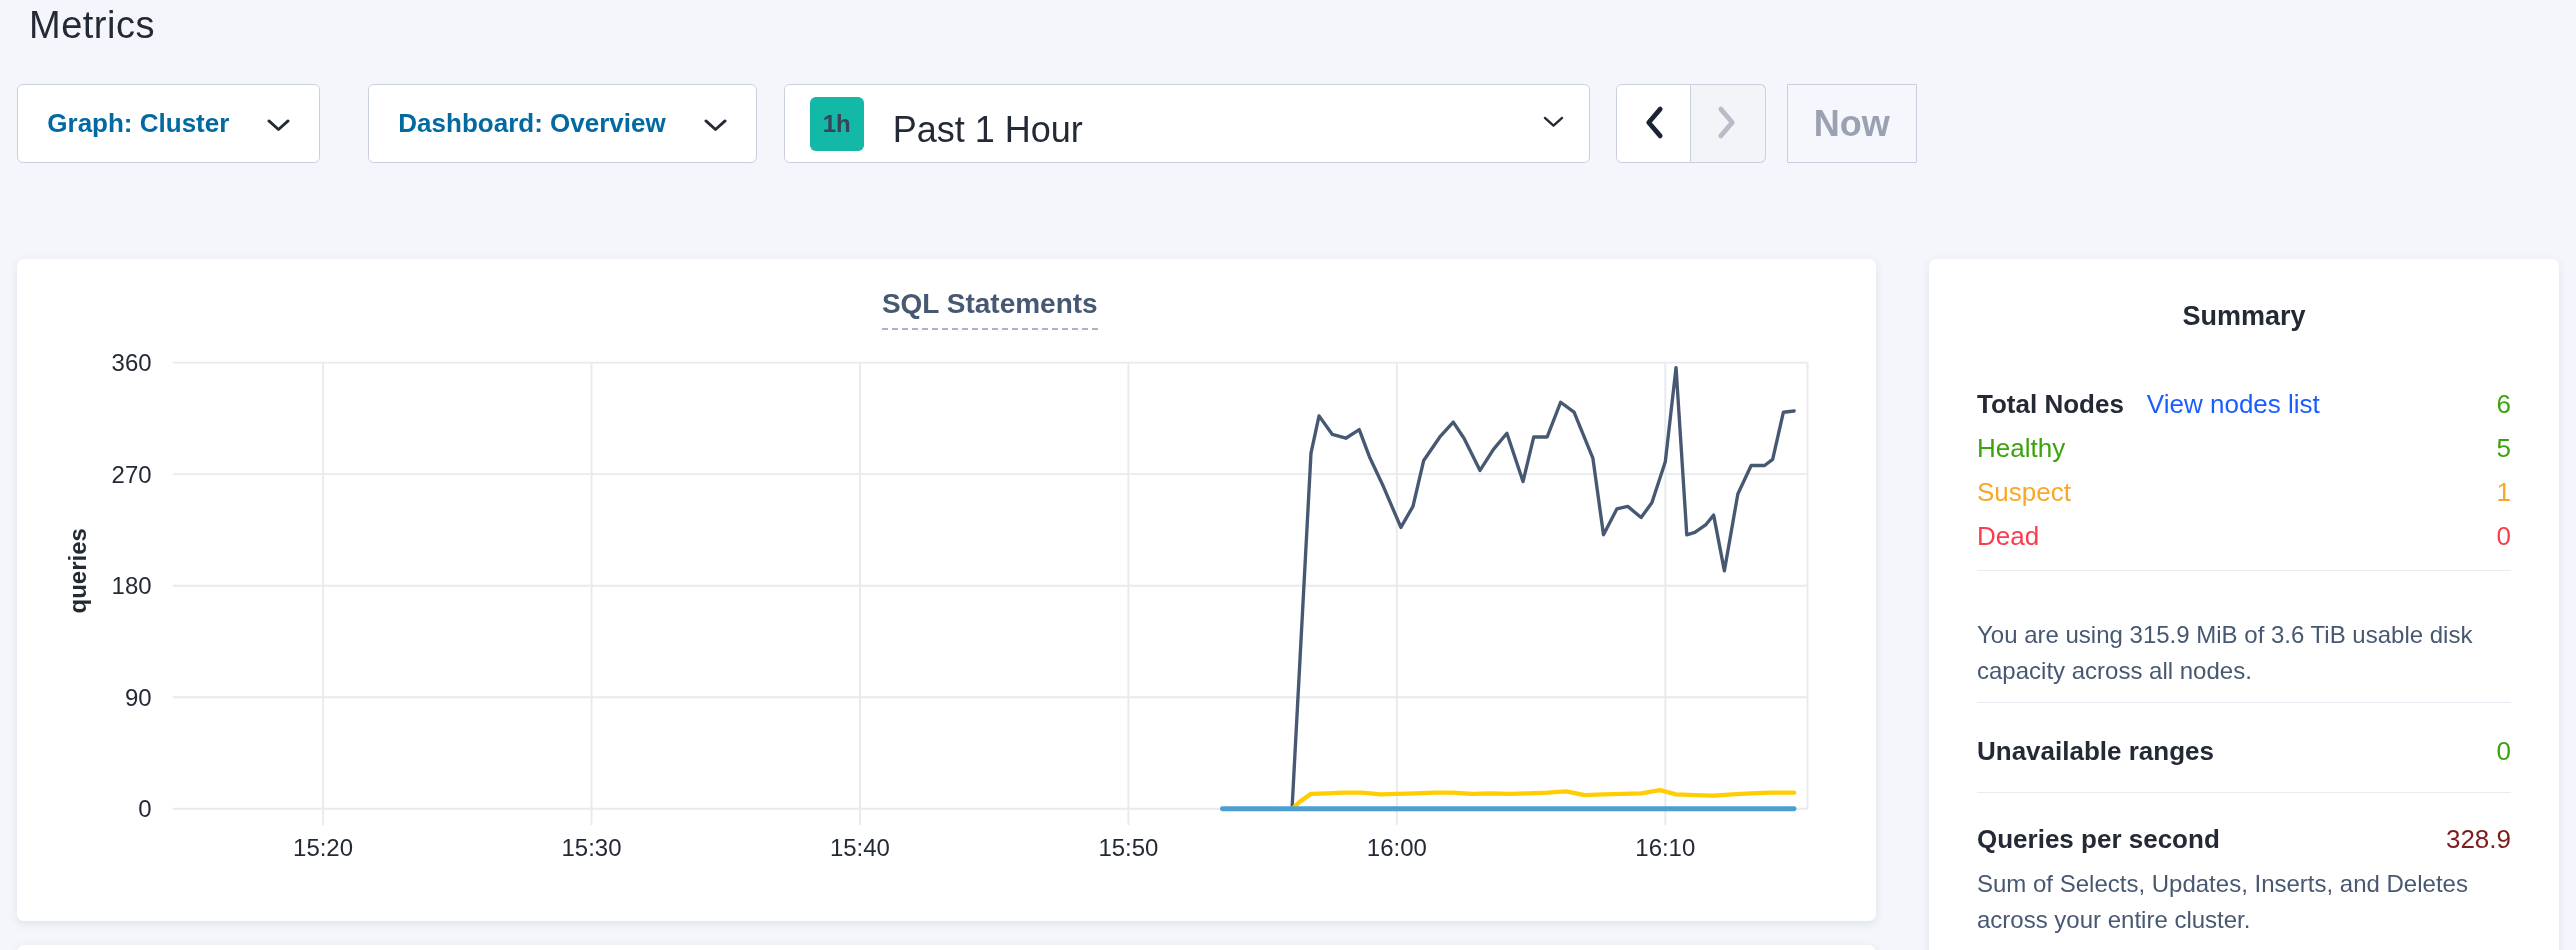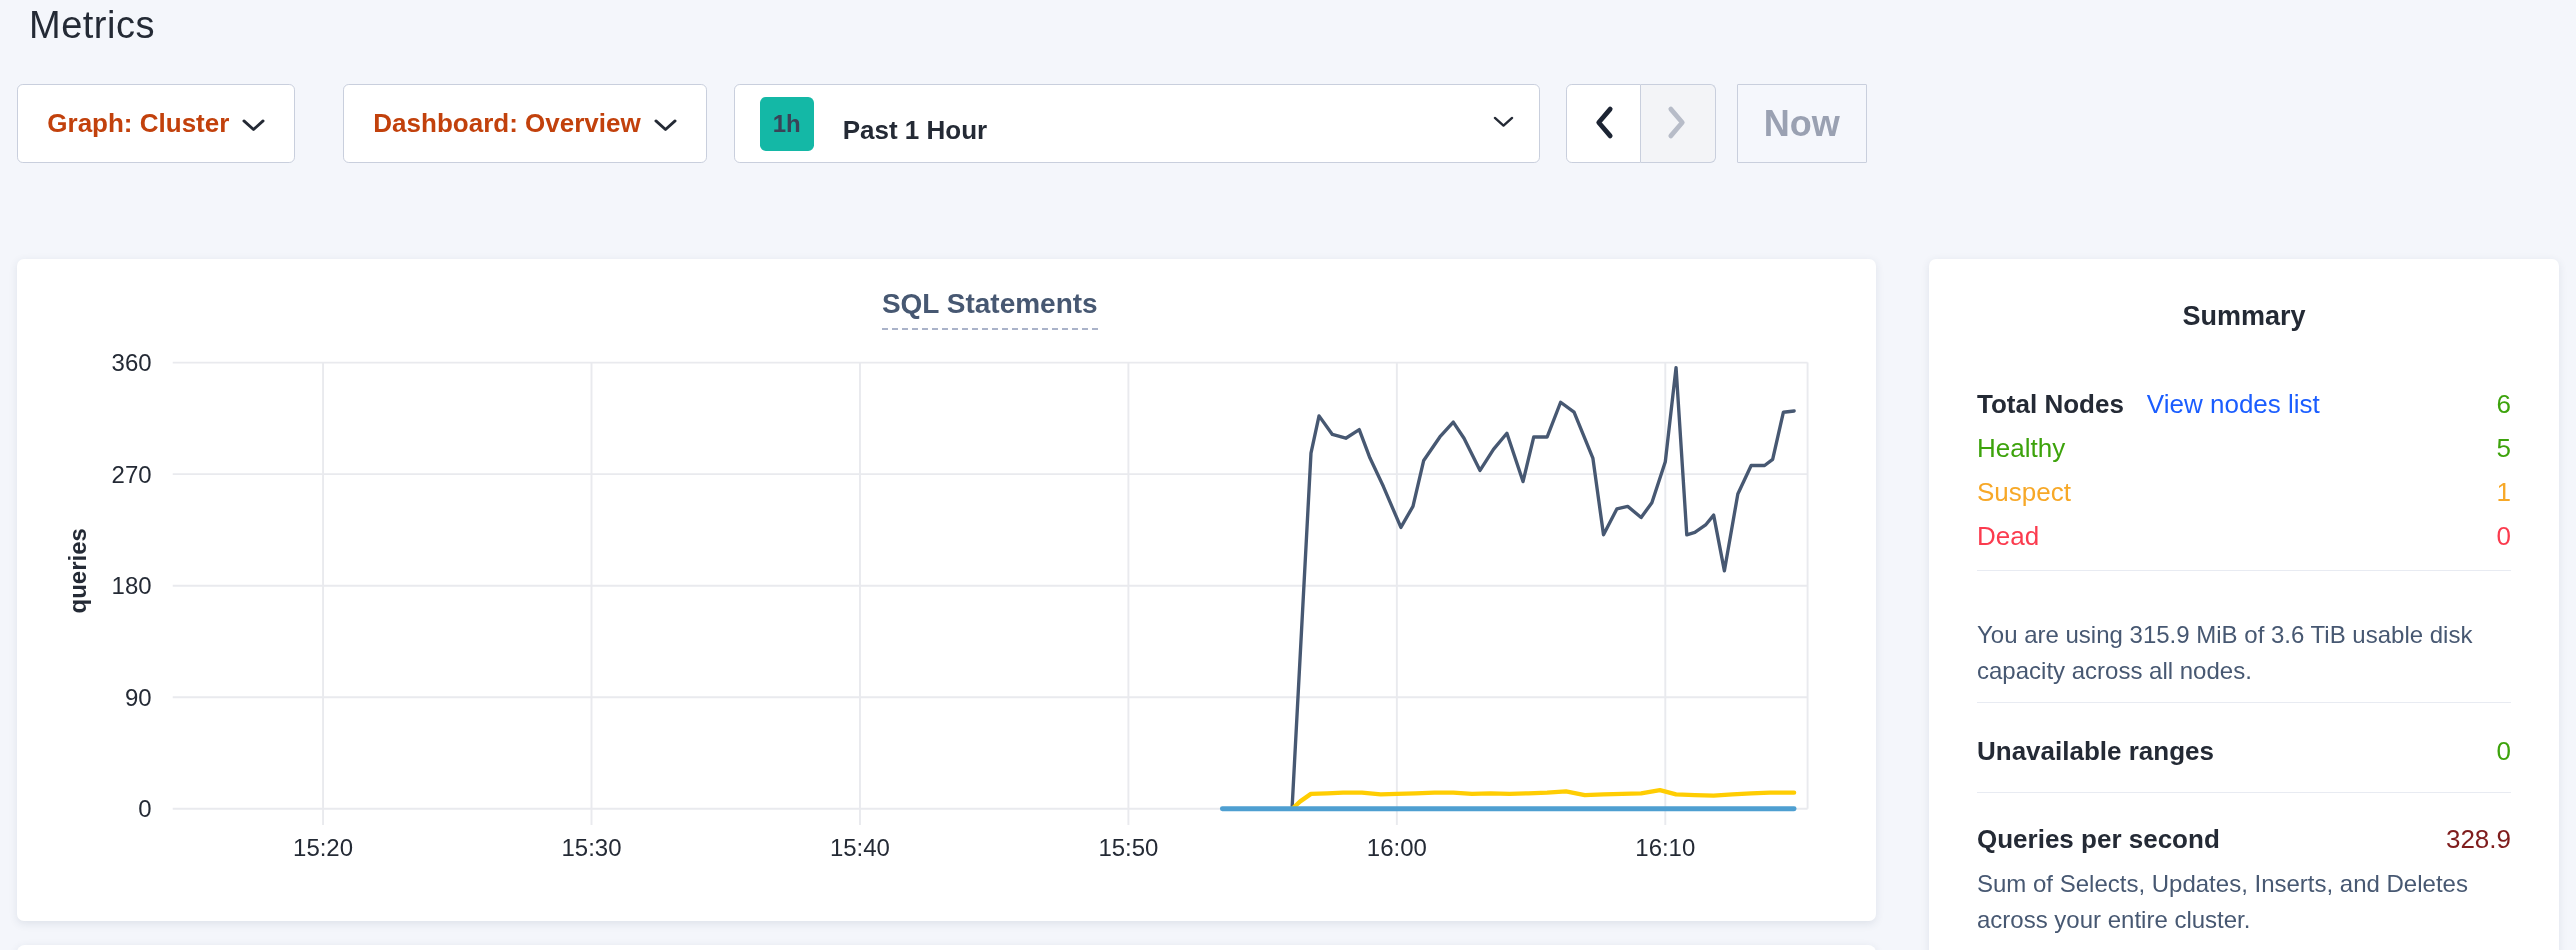--- a/index.html
+++ b/index.html
@@ -14,38 +14,38 @@
 
   
   .page-title {
     position:absolute; left:29px; top:3.8px; margin:0;
     font-size:38px; font-weight:500; color:#242a35; letter-spacing:0.5px;
   }
 
   
   .controls { position:absolute; left:17.3px; top:84px; height:79px; display:flex; align-items:stretch; }
   .dropdown {
-    display:flex; align-items:center; gap:13px;
+    display:flex; align-items:center; gap:38px;
     background:#ffffff; border:1.9px solid #c9cfdd; border-radius:5.8px;
-    padding:0 29px; font-size:26px; font-weight:700; color:#c2410c; cursor:pointer;
+    padding:0 29px; font-size:26px; font-weight:700; color:#0369a1; cursor:pointer;
   }
   .dd-graph { margin-right:48px; }
   .dd-dash  { margin-right:27px; }
   .time-selector {
     width:806px; display:flex; align-items:center;
     background:#ffffff; border:1.9px solid #c9cfdd; border-radius:5.8px;
     padding:0 25px; cursor:pointer;
   }
   .time-badge {
     display:inline-flex; align-items:center; justify-content:center;
     min-width:54px; height:54px; padding:0 9.6px;
     background:#14b8a6; border-radius:5.8px;
     font-size:24px; font-weight:700; color:#3a4357;
   }
-  .time-label { margin-left:29px; font-size:26px; font-weight:700; color:#242a35;margin-top:13px; }
+  .time-label { margin-left:29px; font-size:36px; font-weight:400; color:#242a35;margin-top:13px; }
   .time-chev { margin-left:auto; }
   .pager { display:flex; margin-left:26px; }
   .pg-btn {
     width:75px; height:79px; display:flex; align-items:center; justify-content:center;
     border:1.9px solid #c9cfdd; background:#ffffff; padding:0; cursor:pointer;
   }
   .pg-prev { border-radius:5.8px 0 0 5.8px; }
   .pg-next { border-radius:0 5.8px 5.8px 0; border-left:none; background:#f3f4f7; cursor:default; }
   .now-button {
     margin-left:21px; height:79px; padding:0 26px;

